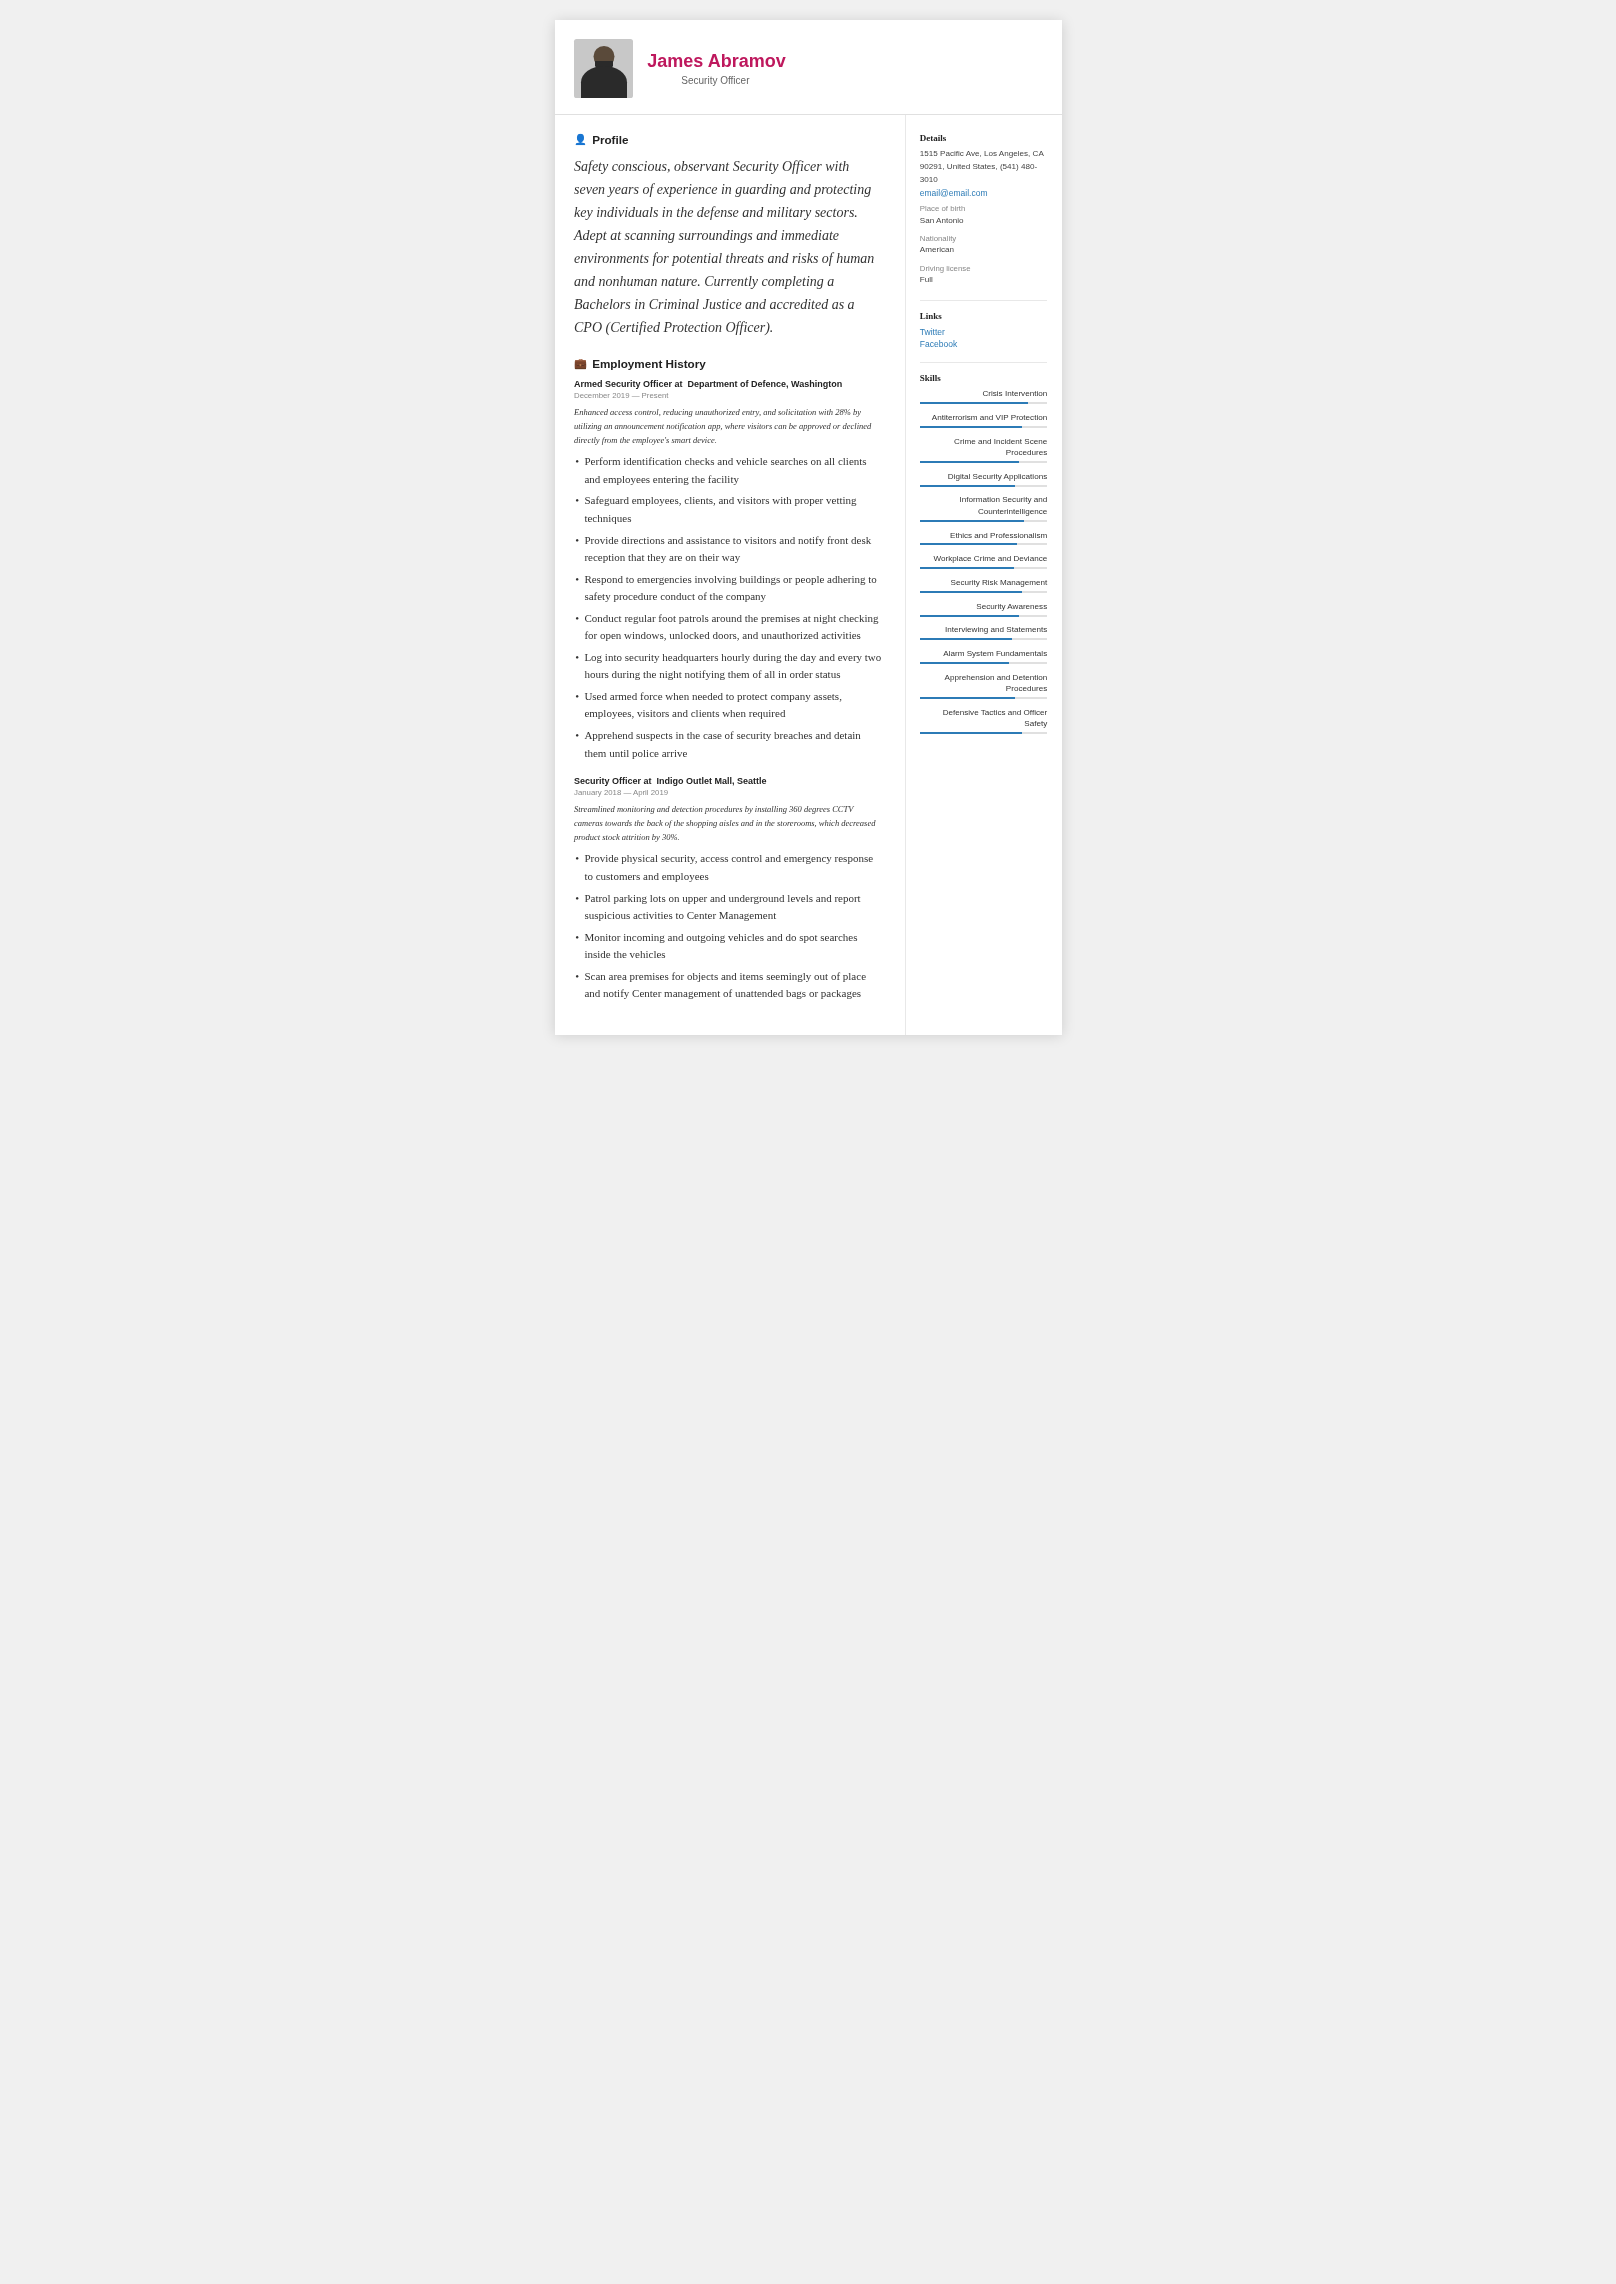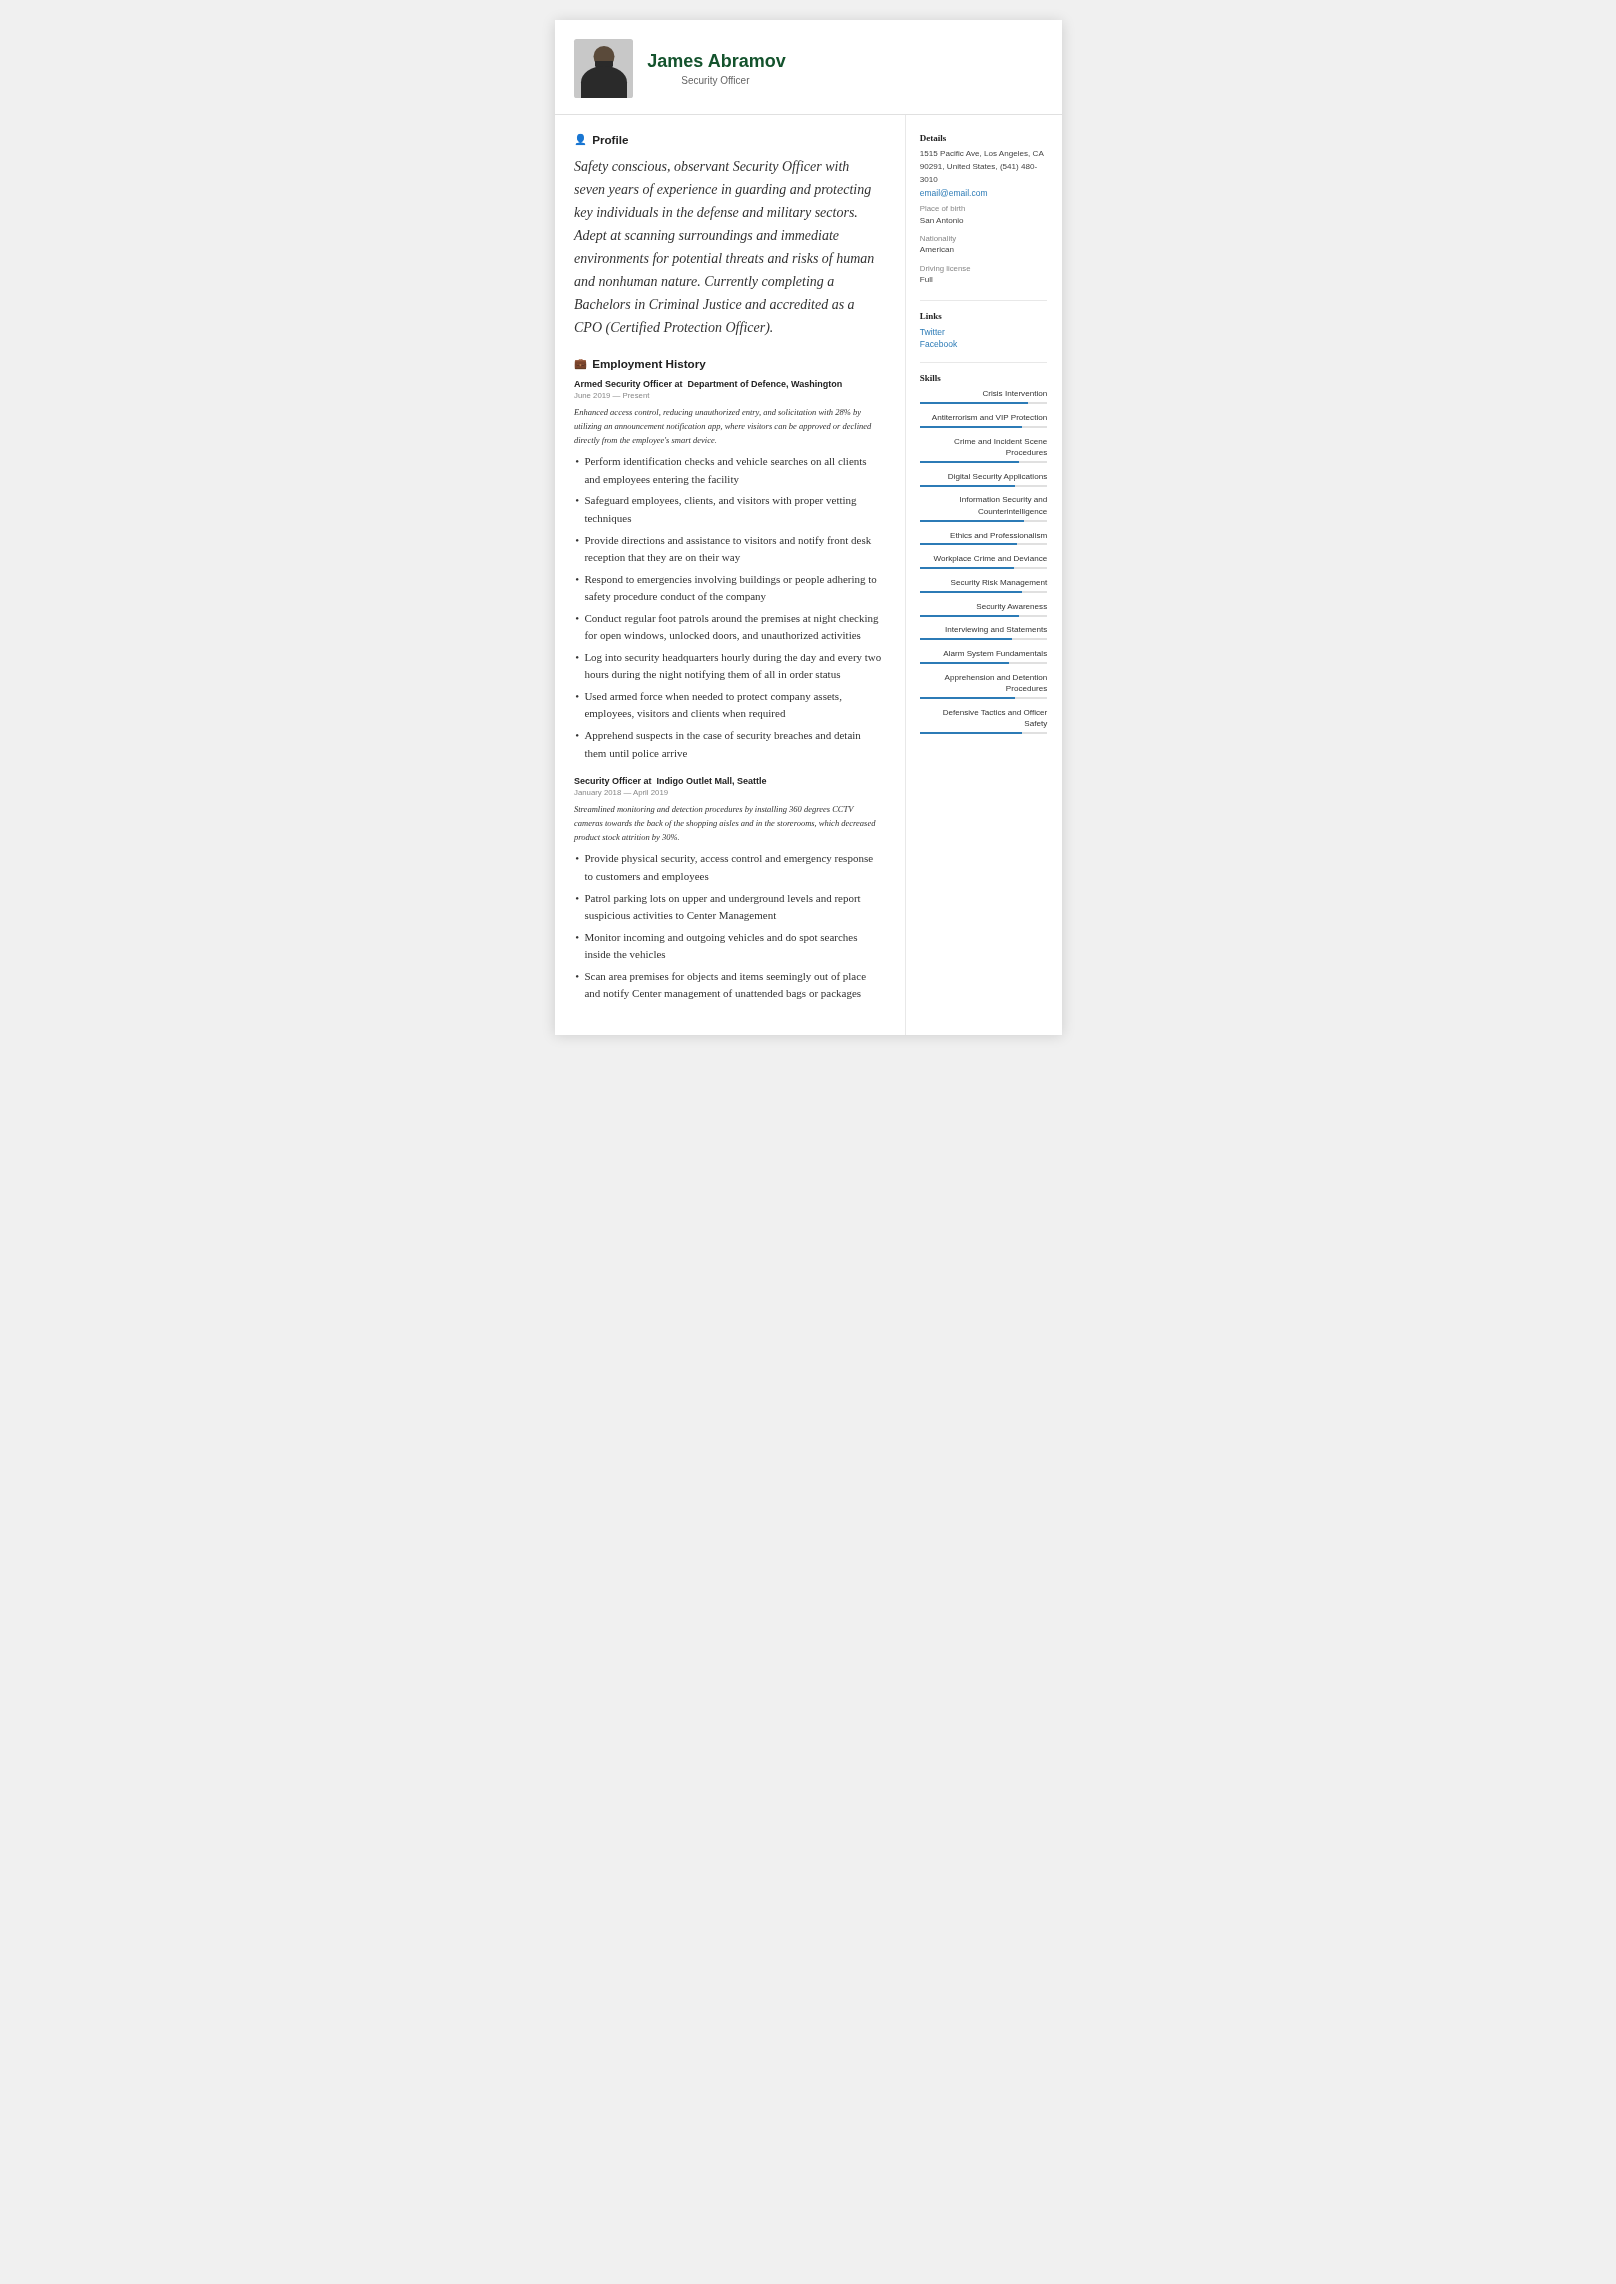--- a/index.html
+++ b/index.html
@@ -72,21 +72,21 @@
       position: absolute;
       top: 22px;
       left: 50%;
       transform: translateX(-50%);
     }
     .header-info { flex: 1; }
     .header-name {
       font-size: 18px;
       font-weight: bold;
       font-family: Arial, sans-serif;
-      color: #14532d;
+      color: #be185d;
       margin-bottom: 2.6px;
     }
     .header-title {
       font-size: 10px;
       color: #666;
       font-family: Arial, sans-serif;
       margin-left: 34px;
     }
     
     .main-layout {
@@ -269,21 +269,21 @@
         <div class="section-title">
           <span class="section-icon">💼</span>
           <span>Employment History</span>
         </div>
 
         <div class="job">
           <div class="job-title">
             <span>Armed Security Officer at</span>
             &nbsp;<span class="company">Department of Defence, Washington</span>
           </div>
-          <div class="job-date">June 2019 — Present</div>
+          <div class="job-date">December 2019 — Present</div>
           <p class="job-desc">Enhanced access control, reducing unauthorized entry, and solicitation with 28% by utilizing an announcement notification app, where visitors can be approved or declined directly from the employee's smart device.</p>
           <ul class="job-bullets">
             <li>Perform identification checks and vehicle searches on all clients and employees entering the facility</li>
             <li>Safeguard employees, clients, and visitors with proper vetting techniques</li>
             <li>Provide directions and assistance to visitors and notify front desk reception that they are on their way</li>
             <li>Respond to emergencies involving buildings or people adhering to safety procedure conduct of the company</li>
             <li>Conduct regular foot patrols around the premises at night checking for open windows, unlocked doors, and unauthorized activities</li>
             <li>Log into security headquarters hourly during the day and every two hours during the night notifying them of all in order status</li>
             <li>Used armed force when needed to protect company assets, employees, visitors and clients when required</li>
             <li>Apprehend suspects in the case of security breaches and detain them until police arrive</li>

